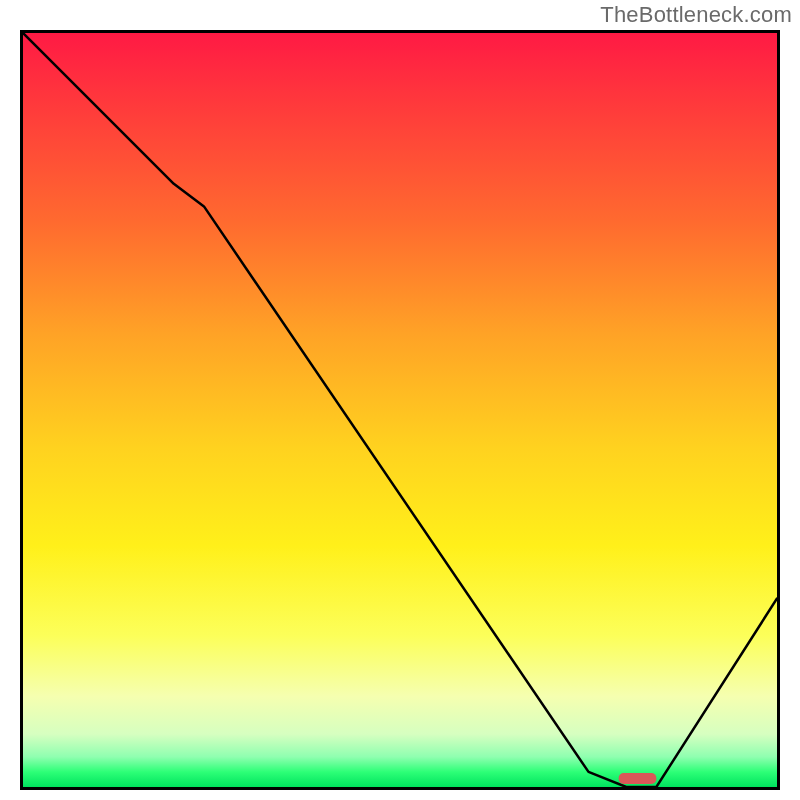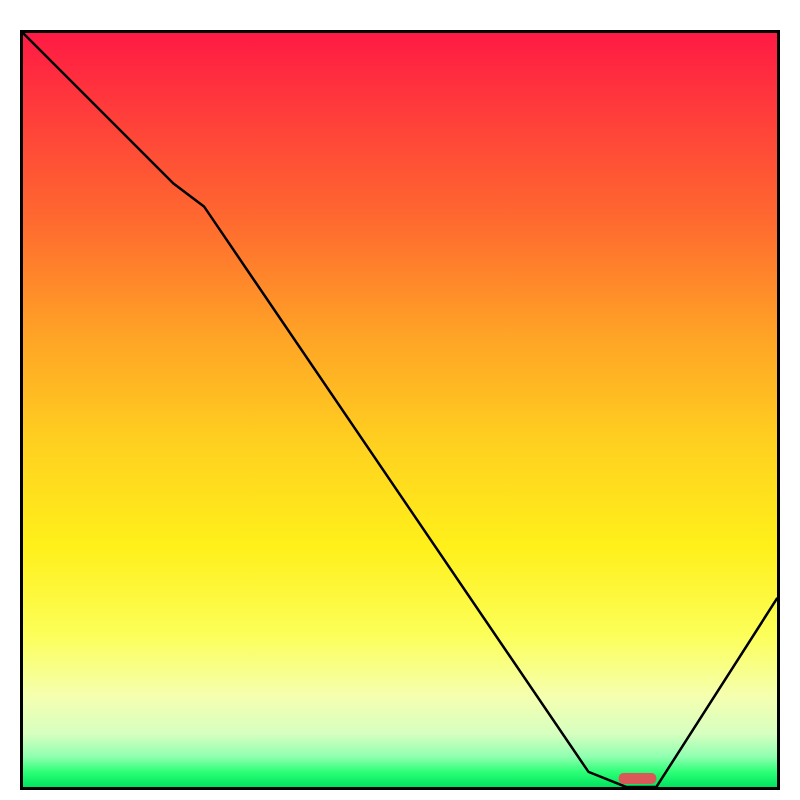--- a/index.html
+++ b/index.html
@@ -69,20 +69,21 @@
   }
   .marker {
     fill: #da5858;
     stroke: none;
   }
 </style>
 </head>
 <body>
 
 <div class="wrap">
+  <div class="watermark">TheBottleneck.com</div>
 
   <div class="plot-frame">
     <div class="plot-bg"></div>
     <svg class="overlay" viewBox="0 0 754 754" preserveAspectRatio="none">
       <path id="curvePath" class="curve" d="M0.00 0.00 L150.80 150.80 L180.96 173.42 L565.50 738.92 L603.20 754.00 L633.36 754.00 L754.00 565.50"></path>
       <rect id="markerRect" class="marker" rx="5" ry="5" x="595.66" y="739.95" width="37.70" height="11"></rect>
     </svg>
   </div>
 </div>
 

